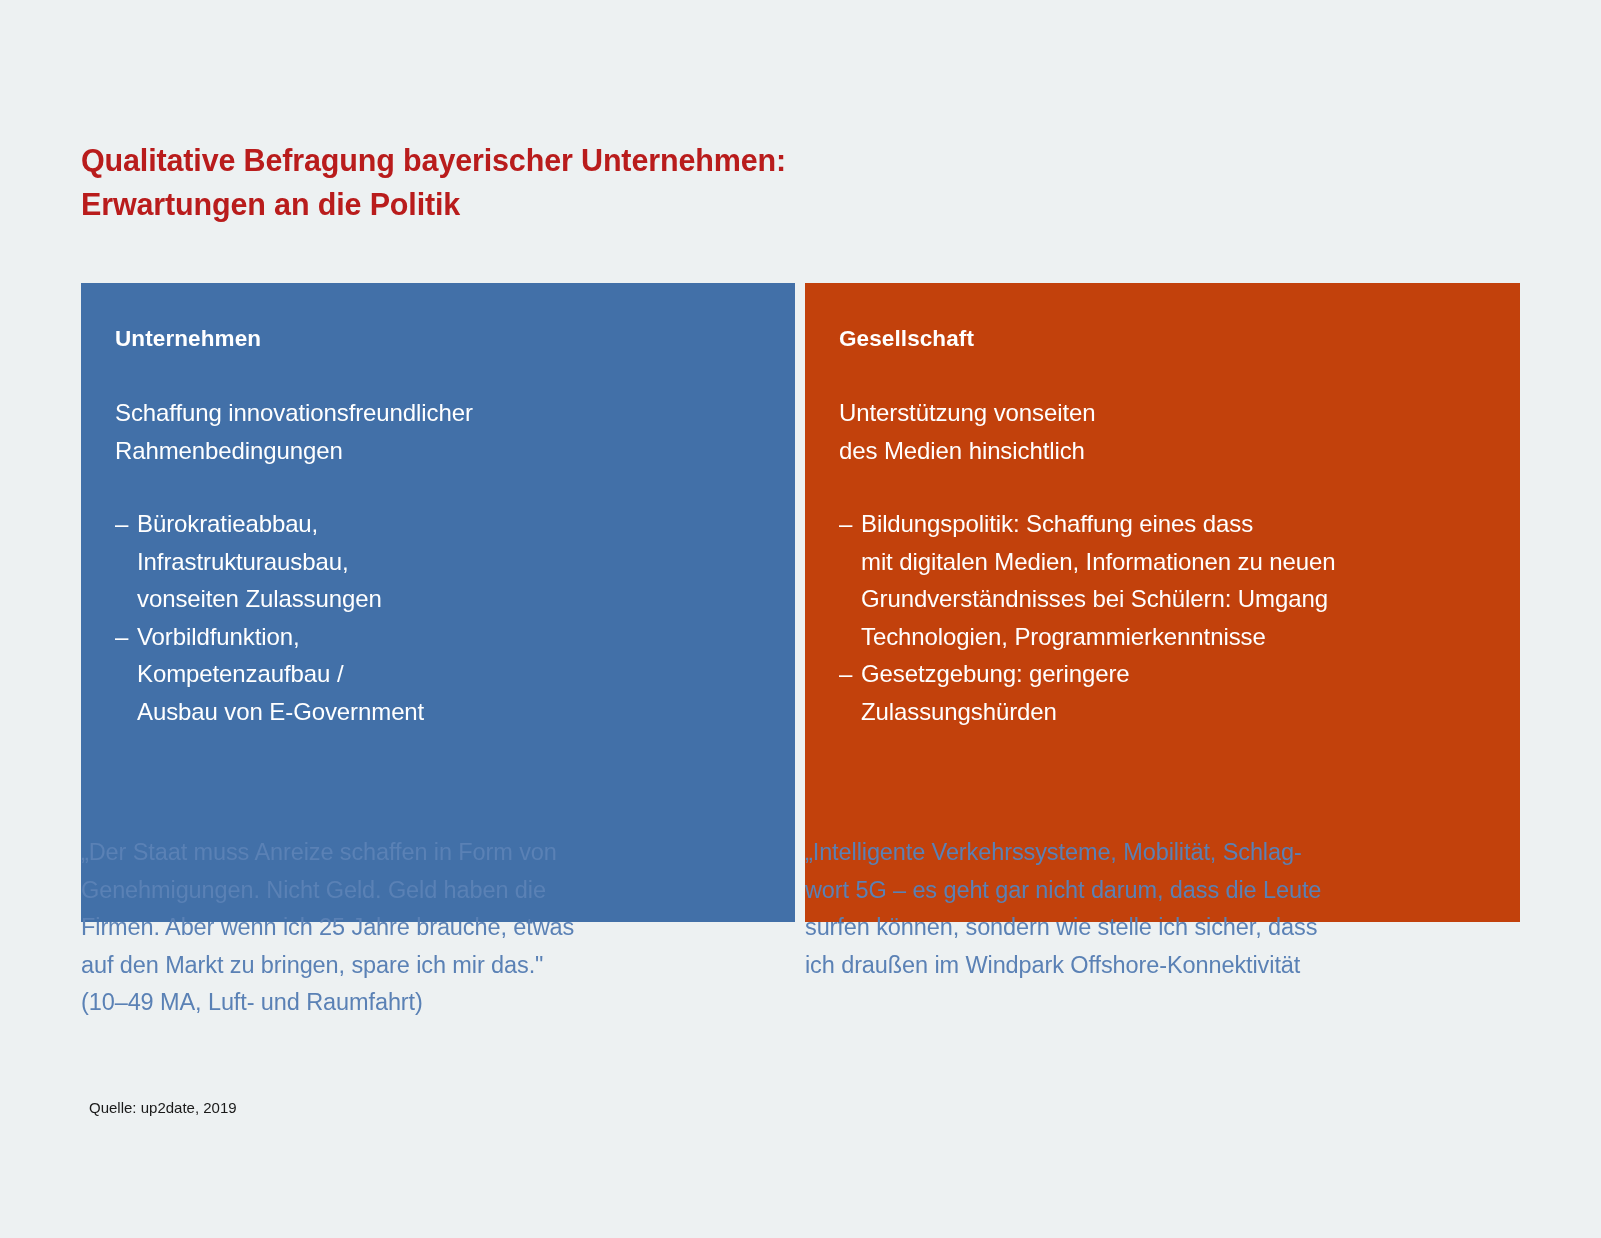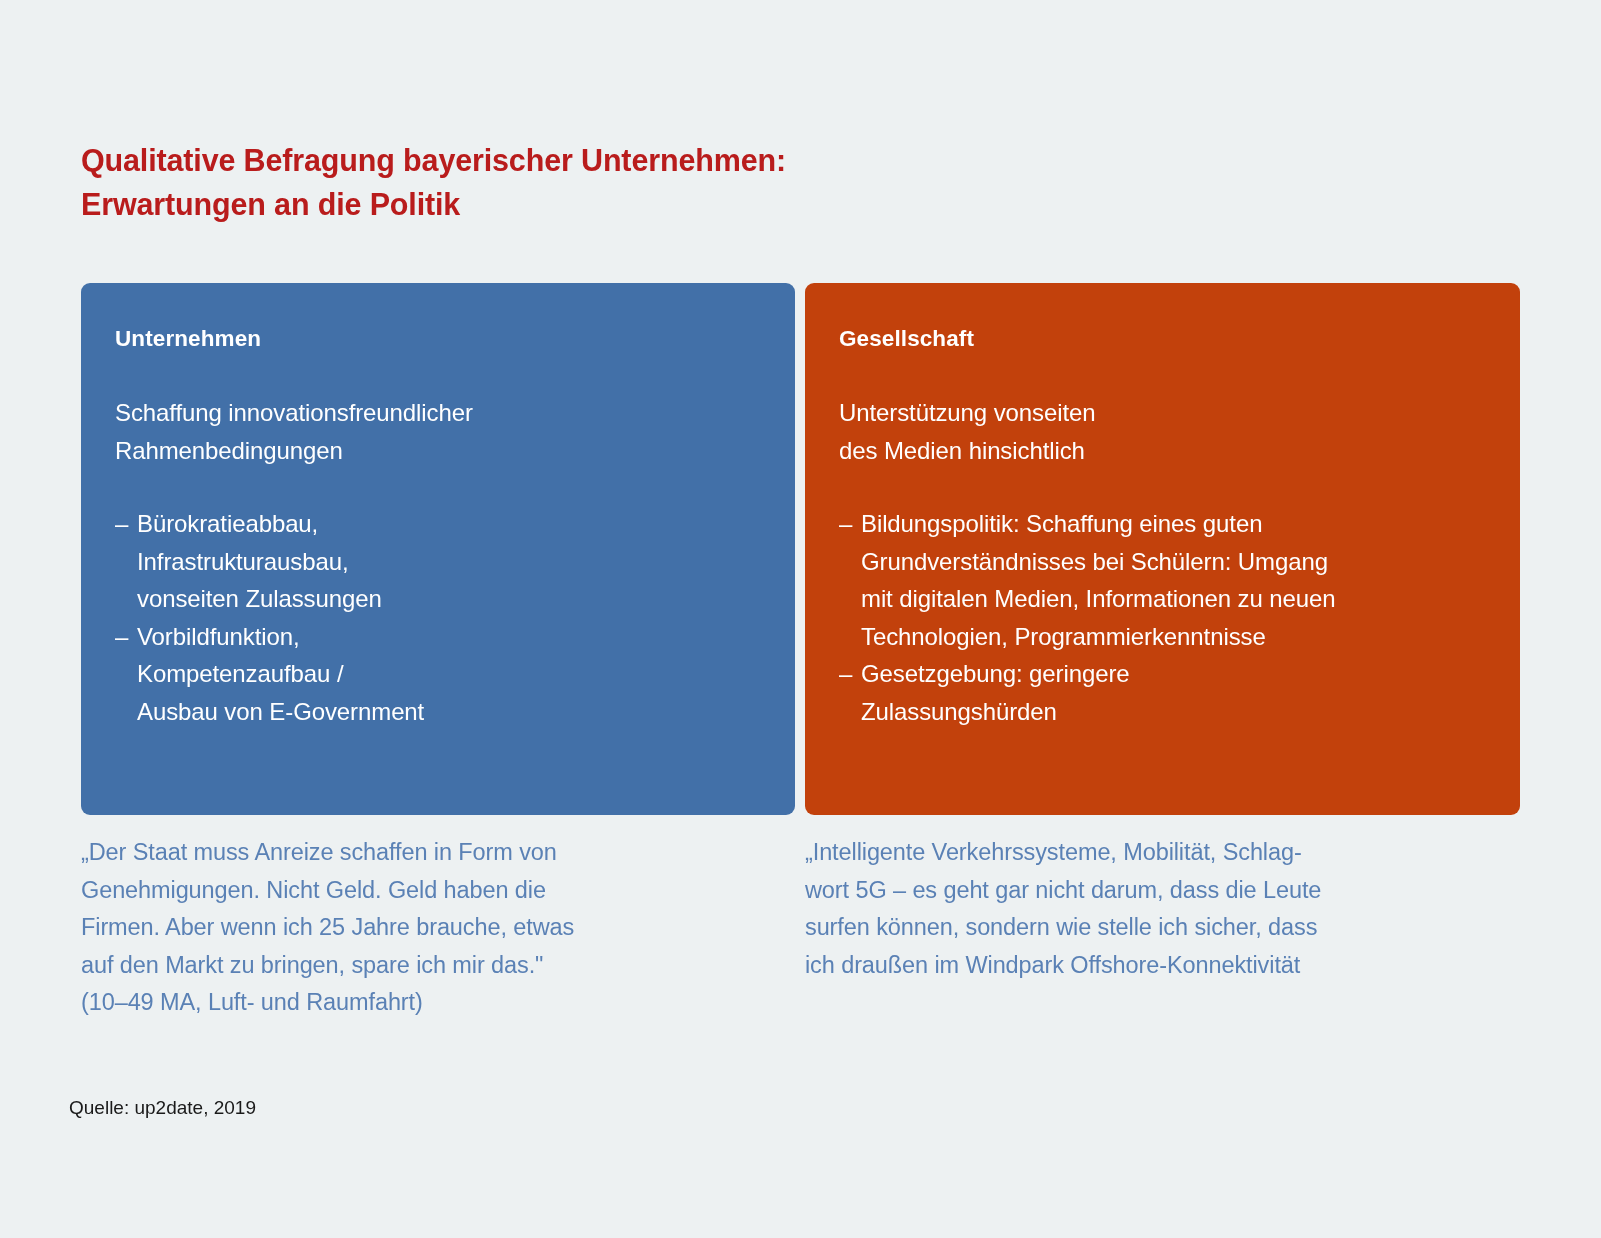--- a/index.html
+++ b/index.html
@@ -42,25 +42,24 @@
   .panels {
     position: absolute;
     left: 81px;
     top: 283px;
     width: 1439px;
     height: 532px;
   }
   .panel {
     position: absolute;
     top: 0;
-    height: 532px;
+    height: 639px;
     box-sizing: border-box;
     padding: 41px 33px 0 34px;
     overflow: hidden;
-    border-radius: 9px;
   }
   .panel-left {
     left: 0;
     width: 714px;
     background: #4270a8;
   }
   .panel-right {
     left: 724px;
     width: 715px;
     background: #c2410c;
@@ -121,23 +120,23 @@
     line-height: 37.5px;
     letter-spacing: -0.1px;
   }
   .quote-left { left: 0; width: 714px; }
   .quote-right { left: 724px; width: 715px; }
   .quote .ql { display: block; white-space: nowrap; }
 
   
   .source {
     position: absolute;
-    left: 69px;
+    left: 89px;
     top: 1094px;
-    font-size: 19px;
+    font-size: 15px;
     color: #1a1a1a;
     line-height: 28px;
     letter-spacing: 0px;
   }
 </style>
 </head>
 <body>
 
 <div id="page">
 
@@ -172,23 +171,23 @@
 
     <div class="panel panel-right">
       <div class="panel-heading">Gesellschaft</div>
       <div class="panel-intro">
         <div>Unterstützung vonseiten</div>
         <div>des Medien hinsichtlich</div>
       </div>
       <ul class="bullet-list">
         <li class="bullet-item">
           <span class="bullet-dash">–</span>
-          <span class="bl">Bildungspolitik: Schaffung eines guten</span>
+          <span class="bl">Bildungspolitik: Schaffung eines dass</span>
+          <span class="bl">mit digitalen Medien, Informationen zu neuen</span>
           <span class="bl">Grundverständnisses bei Schülern: Umgang</span>
-          <span class="bl">mit digitalen Medien, Informationen zu neuen</span>
           <span class="bl">Technologien, Programmierkenntnisse</span>
         </li>
         <li class="bullet-item">
           <span class="bullet-dash">–</span>
           <span class="bl">Gesetzgebung: geringere</span>
           <span class="bl">Zulassungshürden</span>
         </li>
       </ul>
     </div>
 

